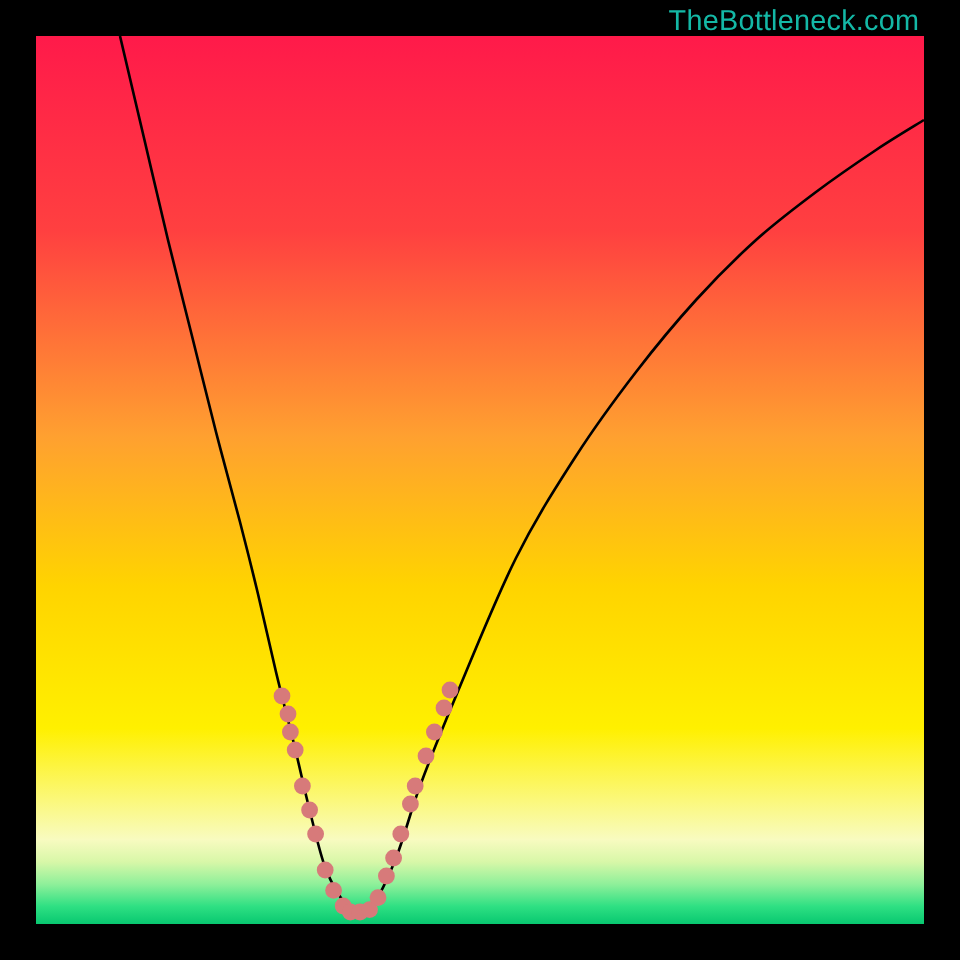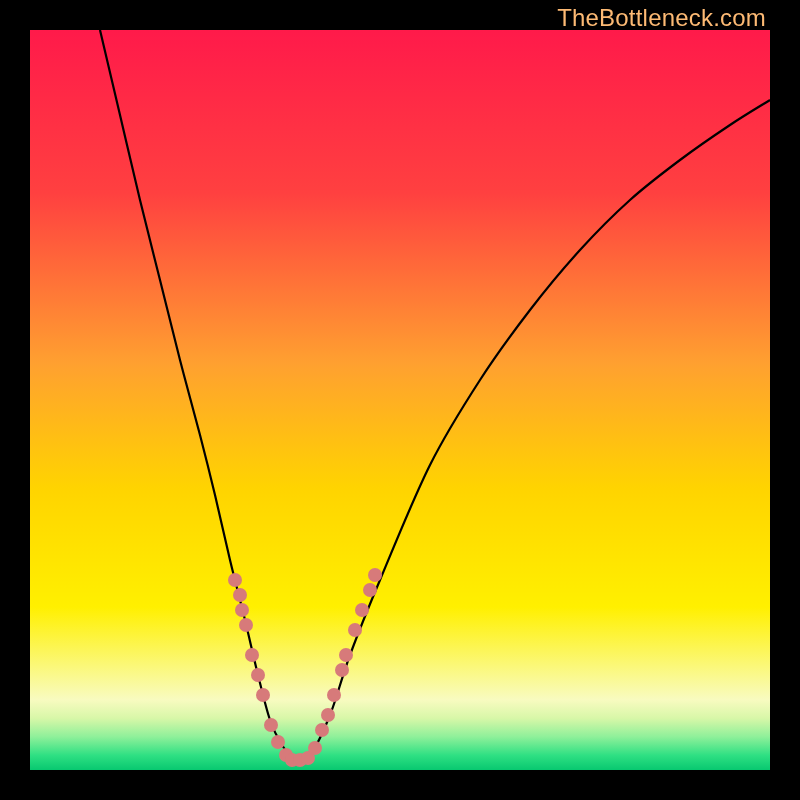--- a/index.html
+++ b/index.html
@@ -16,21 +16,21 @@
     left: 30px;
     top: 30px;
     width: 740px;
     height: 740px;
     background: #000;
   }
   .watermark {
     position: absolute;
     top: 4px;
     right: 34px;
-    color: #fdba74;
+    color: #14b8a6;
     font-size: 24px;
     font-weight: 500;
     letter-spacing: 0.2px;
     user-select: none;
   }
   svg.curve {
     position: absolute;
     left: 30px;
     top: 30px;
     width: 740px;

